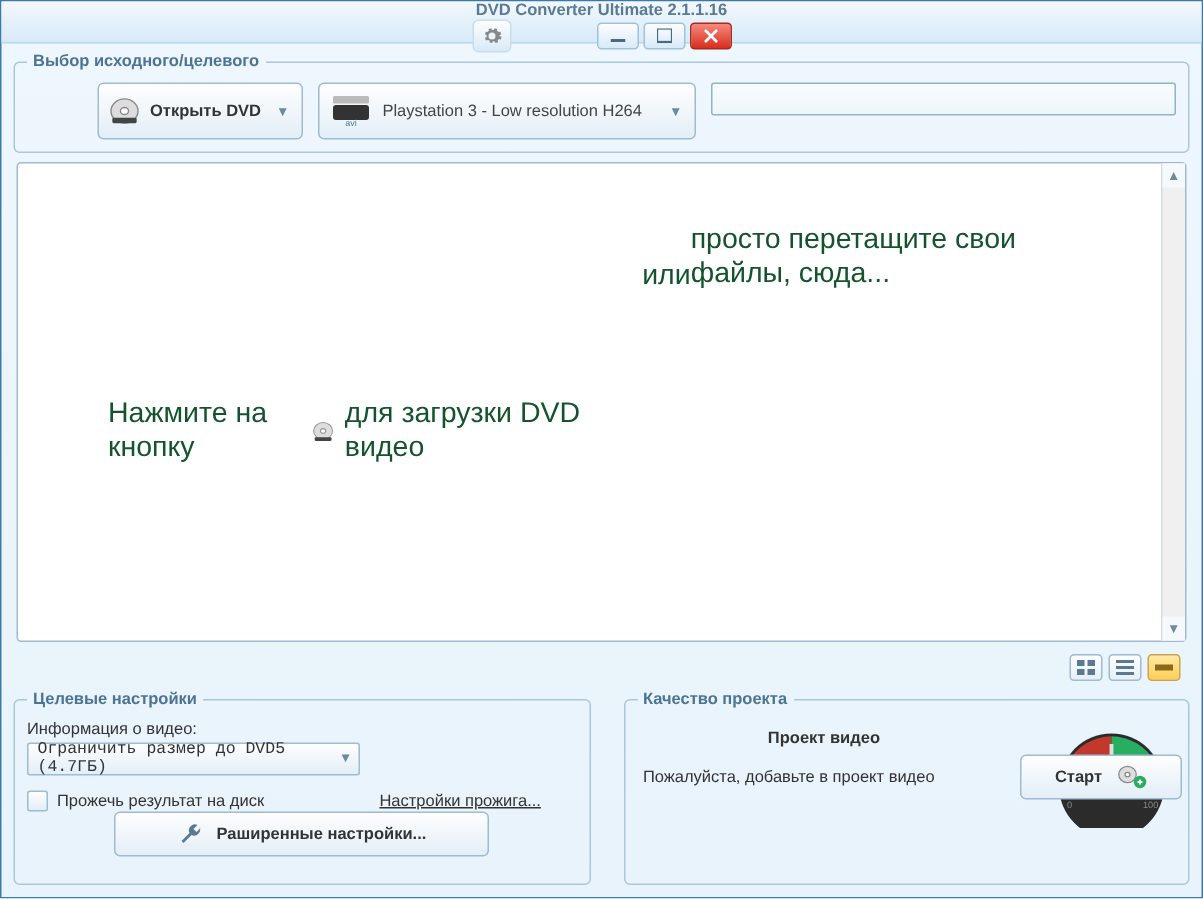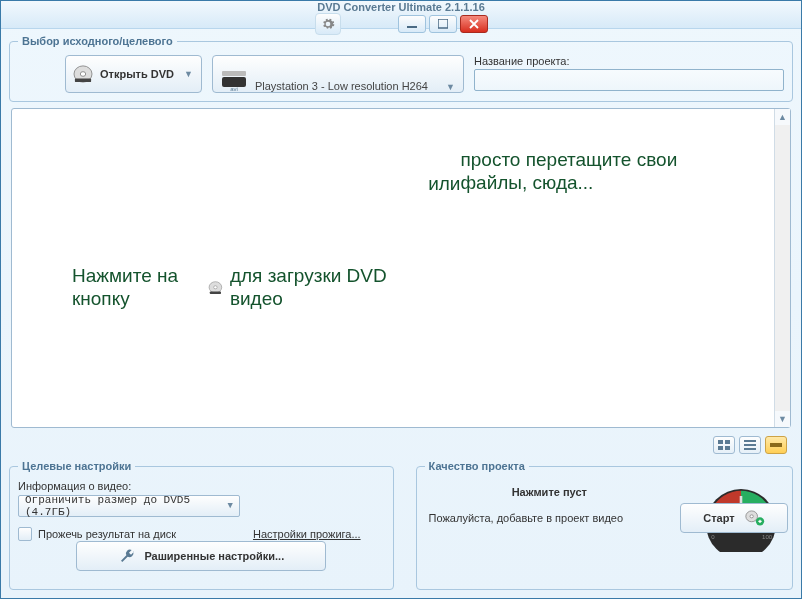--- a/index.html
+++ b/index.html
@@ -12,21 +12,21 @@
   .sys-btn { width: 28px; height: 18px; border: 1px solid #9fc3de; background: linear-gradient(#fdfdfd,#d8eaf8); border-radius: 3px; display: flex; align-items: center; justify-content: center; cursor: pointer; }
   .sys-btn.gear { width: 26px; height: 22px; margin-right: 54px; border: 1px solid #c7ddec; border-radius: 4px; }
   .sys-btn.close { background: linear-gradient(#f58a7d,#d82e1f); border-color: #a82a1f; }
   .sys-btn svg { display: block; }
   .content { flex: 1; padding: 6px 8px 8px 8px; display: flex; flex-direction: column; gap: 6px; }
   fieldset { border: 1px solid #a9c7df; border-radius: 4px; padding: 8px; position: relative; }
   legend { color: #4d7493; font-weight: bold; padding: 0 4px; font-size: 11px; }
   .top-row { display: flex; gap: 10px; align-items: flex-start; }
   .open-dvd-btn { height: 38px; display: flex; align-items: center; border: 1px solid #9fbad1; border-radius: 4px; background: linear-gradient(#fefefe,#e3eef7); padding: 0 8px 0 6px; gap: 6px; cursor: pointer; font-weight: bold; color: #333; margin-left: 47px; }
   .open-dvd-btn .drop { margin-left: 4px; color: #6d8aa2; font-size: 9px; }
-  .profile-select { flex: 1; height: 38px; display: flex; align-items: flex-end; border: 1px solid #9fbad1; border-radius: 4px; background: linear-gradient(#fefefe,#e3eef7); padding: 0 8px; gap: 8px; cursor: pointer; color: #444; }
+  .profile-select { flex: 1; height: 38px; display: flex; align-items: center; border: 1px solid #9fbad1; border-radius: 4px; background: linear-gradient(#fefefe,#e3eef7); padding: 0 8px; gap: 8px; cursor: pointer; color: #444; }
   .profile-select .device-icon { width: 26px; height: 22px; }
   .profile-select .drop { margin-left: auto; color: #6d8aa2; font-size: 9px; }
   .project-name-block { width: 310px; display: flex; flex-direction: column; gap: 2px; }
   .project-name-block label { color: #333; font-size: 11px; }
   .project-name-input { height: 22px; border: 1px solid #90b3cc; border-radius: 2px; background: linear-gradient(#f7fbfe,#eef6fb); width: 100%; padding: 0 4px; font-size: 11px; }
   .main-area { flex: 1; border: 1px solid #9fbad1; background: #fff; border-radius: 3px; margin: 0 2px; position: relative; display: flex; }
   .main-area .placeholder { padding: 40px 40px 0 60px; color: #14532d; font-size: 19px; line-height: 1.2; display:flex; }
   .main-area .placeholder .line1 { display:flex; align-items:center; gap:6px; }
   .main-area .placeholder .or { margin: 24px 0 24px 34px; }
   .scrollbar { width: 16px; background: #f0f0f0; border-left: 1px solid #d0dce6; display: flex; flex-direction: column; }
@@ -105,21 +105,20 @@
         <div class="profile-select">
           <svg class="device-icon" viewBox="0 0 26 22">
               <rect x="1" y="7" width="24" height="10" rx="2" fill="#333"></rect>
               <rect x="1" y="1" width="24" height="5" rx="1" fill="#bbb"></rect>
               <text x="13" y="21" text-anchor="middle" font-size="6" fill="#5a7a93">avi</text>
             </svg>
           <span>Playstation 3 - Low resolution H264</span>
           <span class="drop">▼</span>
         </div>
         <div class="project-name-block">
-          <label>Название проекта:</label>
           <input class="project-name-input" type="text" value="" style="">
         </div>
       </div>
     </fieldset>
 
     <div class="main-area">
       <div class="placeholder" style="flex:1;">
         <div class="line1">
           <span>Нажмите на кнопку</span>
           <svg width="22" height="20" viewBox="0 0 24 20">
@@ -178,21 +177,21 @@
         <div class="adv-btn">
           <svg width="18" height="16" viewBox="0 0 24 24">
               <path fill="#5a7a93" d="M22 6l-4 4-3-3 4-4a6 6 0 00-8 8L3 19l2 2 8-8a6 6 0 008-8z"></path>
             </svg>
           <span>Раширенные настройки...</span>
         </div>
       </fieldset>
 
       <fieldset class="quality">
         <legend>Качество проекта</legend>
-        <div class="proj-empty">Нажмите пуст</div>
+        <div class="proj-empty">Проект видео</div>
         <div class="proj-msg">Пожалуйста, добавьте в проект видео</div>
         <svg class="gauge" viewBox="0 0 100 80">
           <circle cx="50" cy="48" r="40" fill="#2b2b2b"></circle>
           <path d="M50 48 L50 10 A38 38 0 0 0 17 30 Z" fill="#c0392b"></path>
           <path d="M50 48 L17 30 A38 38 0 0 0 13 55 Z" fill="#e67e22"></path>
           <path d="M50 48 L50 10 A38 38 0 0 1 83 30 Z" fill="#27ae60"></path>
           <path d="M50 48 L83 30 A38 38 0 0 1 87 55 Z" fill="#e67e22"></path>
           <circle cx="50" cy="48" r="8" fill="#555" stroke="#222"></circle>
           <line x1="50" y1="48" x2="50" y2="16" stroke="#ddd" stroke-width="3"></line>
           <text x="16" y="65" font-size="7" fill="#888">0</text>

